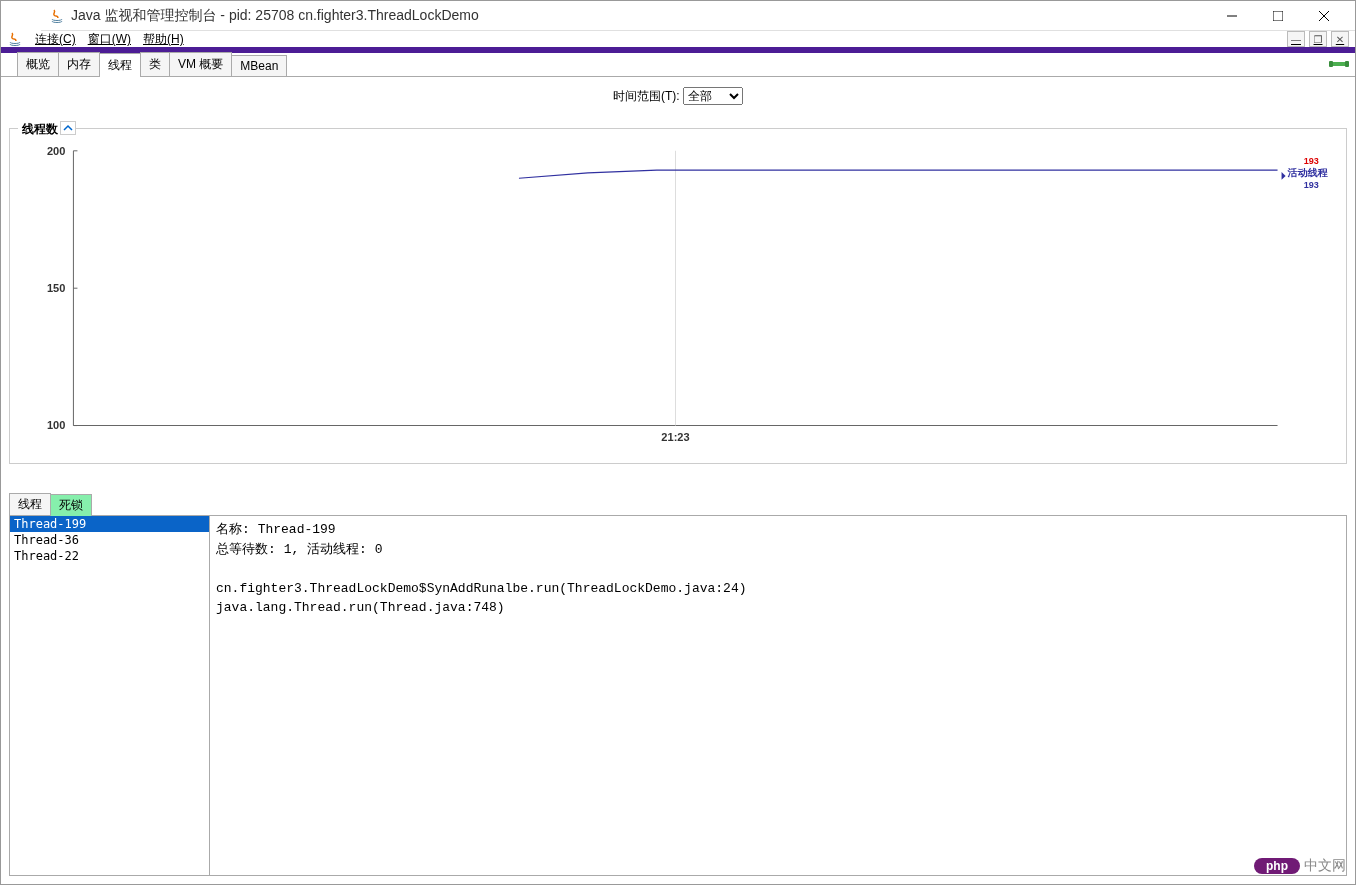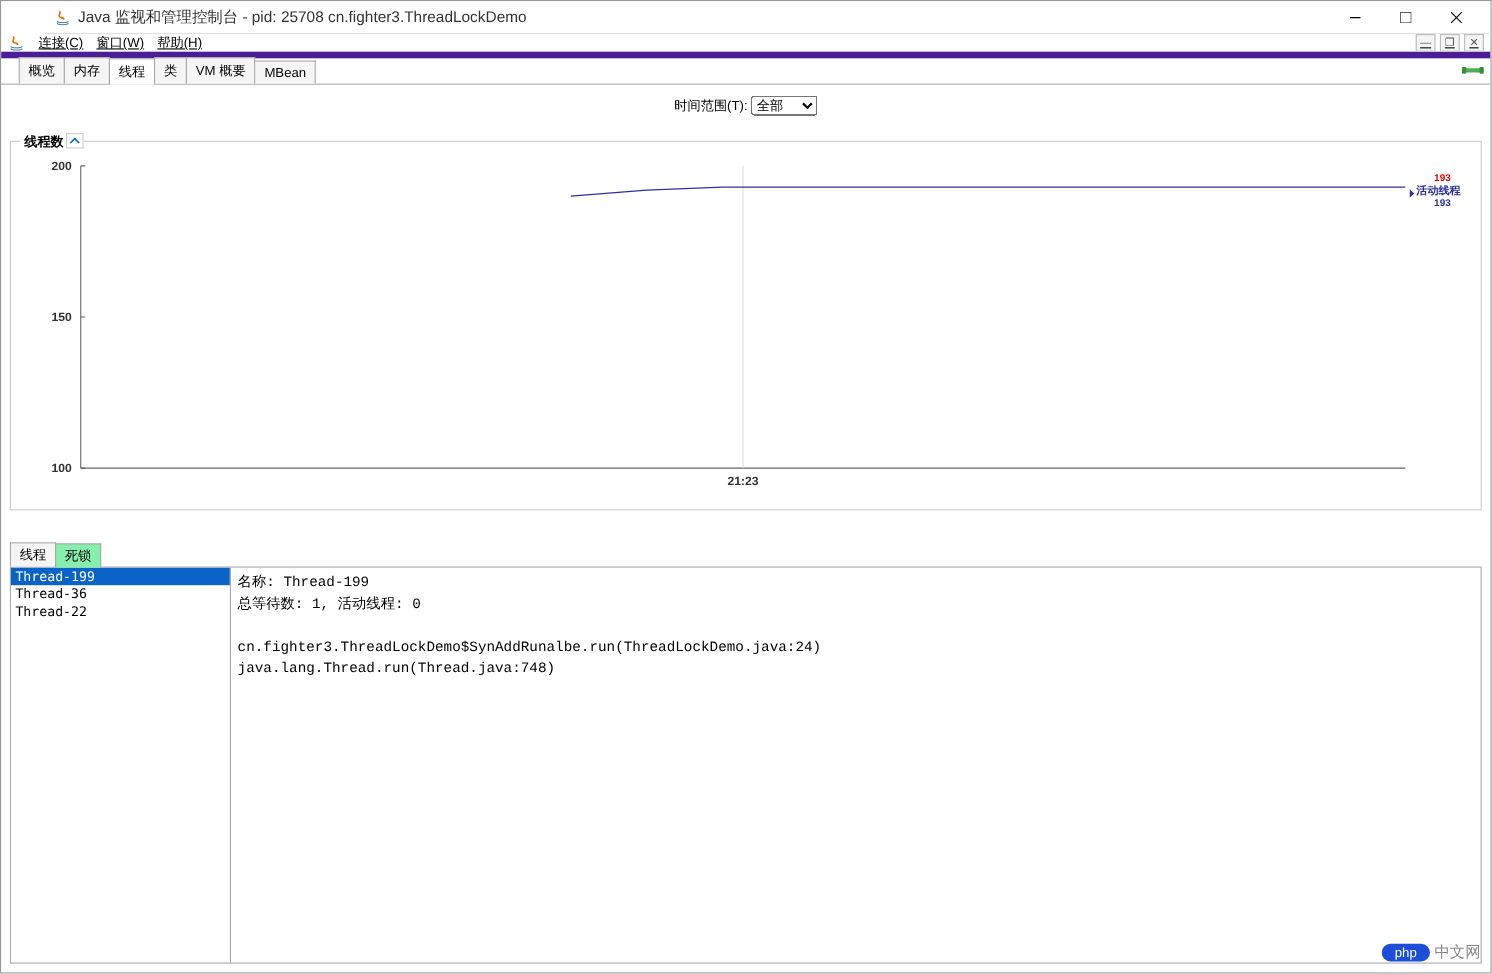--- a/index.html
+++ b/index.html
@@ -29,21 +29,21 @@
 .subtabs { height: 22px; display: flex; align-items: flex-end; padding: 0 4px; }
 .subtab { padding: 2px 8px; border: 1px solid #aaa; border-bottom: none; margin-right: -1px; background: #f5f5f5; cursor: pointer; position: relative; }
 .subtab.active { background: #86efac; top: 1px; }
 .thread-panel { flex: 1; display: flex; border: 1px solid #aaa; margin: 0 4px 4px 4px; min-height: 0; }
 .thread-list { width: 200px; border-right: 1px solid #aaa; overflow-y: auto; }
 .thread-list .item { padding: 1px 4px; font-family: "SimSun", monospace; cursor: pointer; }
 .thread-list .item.selected { background: #0a64c8; color: #fff; }
 .thread-detail { flex: 1; padding: 4px 6px; font-family: Liberation Mono, monospace; font-size: 13px; line-height: 1.5; overflow: auto; position: relative; }
 .thread-detail .divider { position: absolute; left: -1px; top: 0; width: 3px; height: 20px; cursor: ew-resize; }
 .watermark { position: fixed; right: 10px; bottom: 10px; display: flex; align-items: center; gap: 4px; font-size: 14px; color: #888; pointer-events: none; }
-.watermark .php-pill { background: #1d4ed8; color: #fff; border-radius: 10px; padding: 1px 12px; font-weight: normal; font-size: 12px; }
+.watermark .php-pill { background: #701a75; color: #fff; border-radius: 10px; padding: 1px 12px; font-weight: bold; font-size: 12px; }
 </style>
 </head>
 <body>
 
 <div class="titlebar">
   <span class="java-icon">
     <svg viewBox="0 0 16 16">
         <path d="M5 2c2 2-1 3 0 5 1 2 4 0 4 3" stroke="#e76f00" fill="none" stroke-width="1.5"></path>
         <path d="M3 11c0 2 10 2 10 0M3 13c0 2 10 2 10 0" stroke="#5382a1" fill="none" stroke-width="1"></path>
       </svg>

